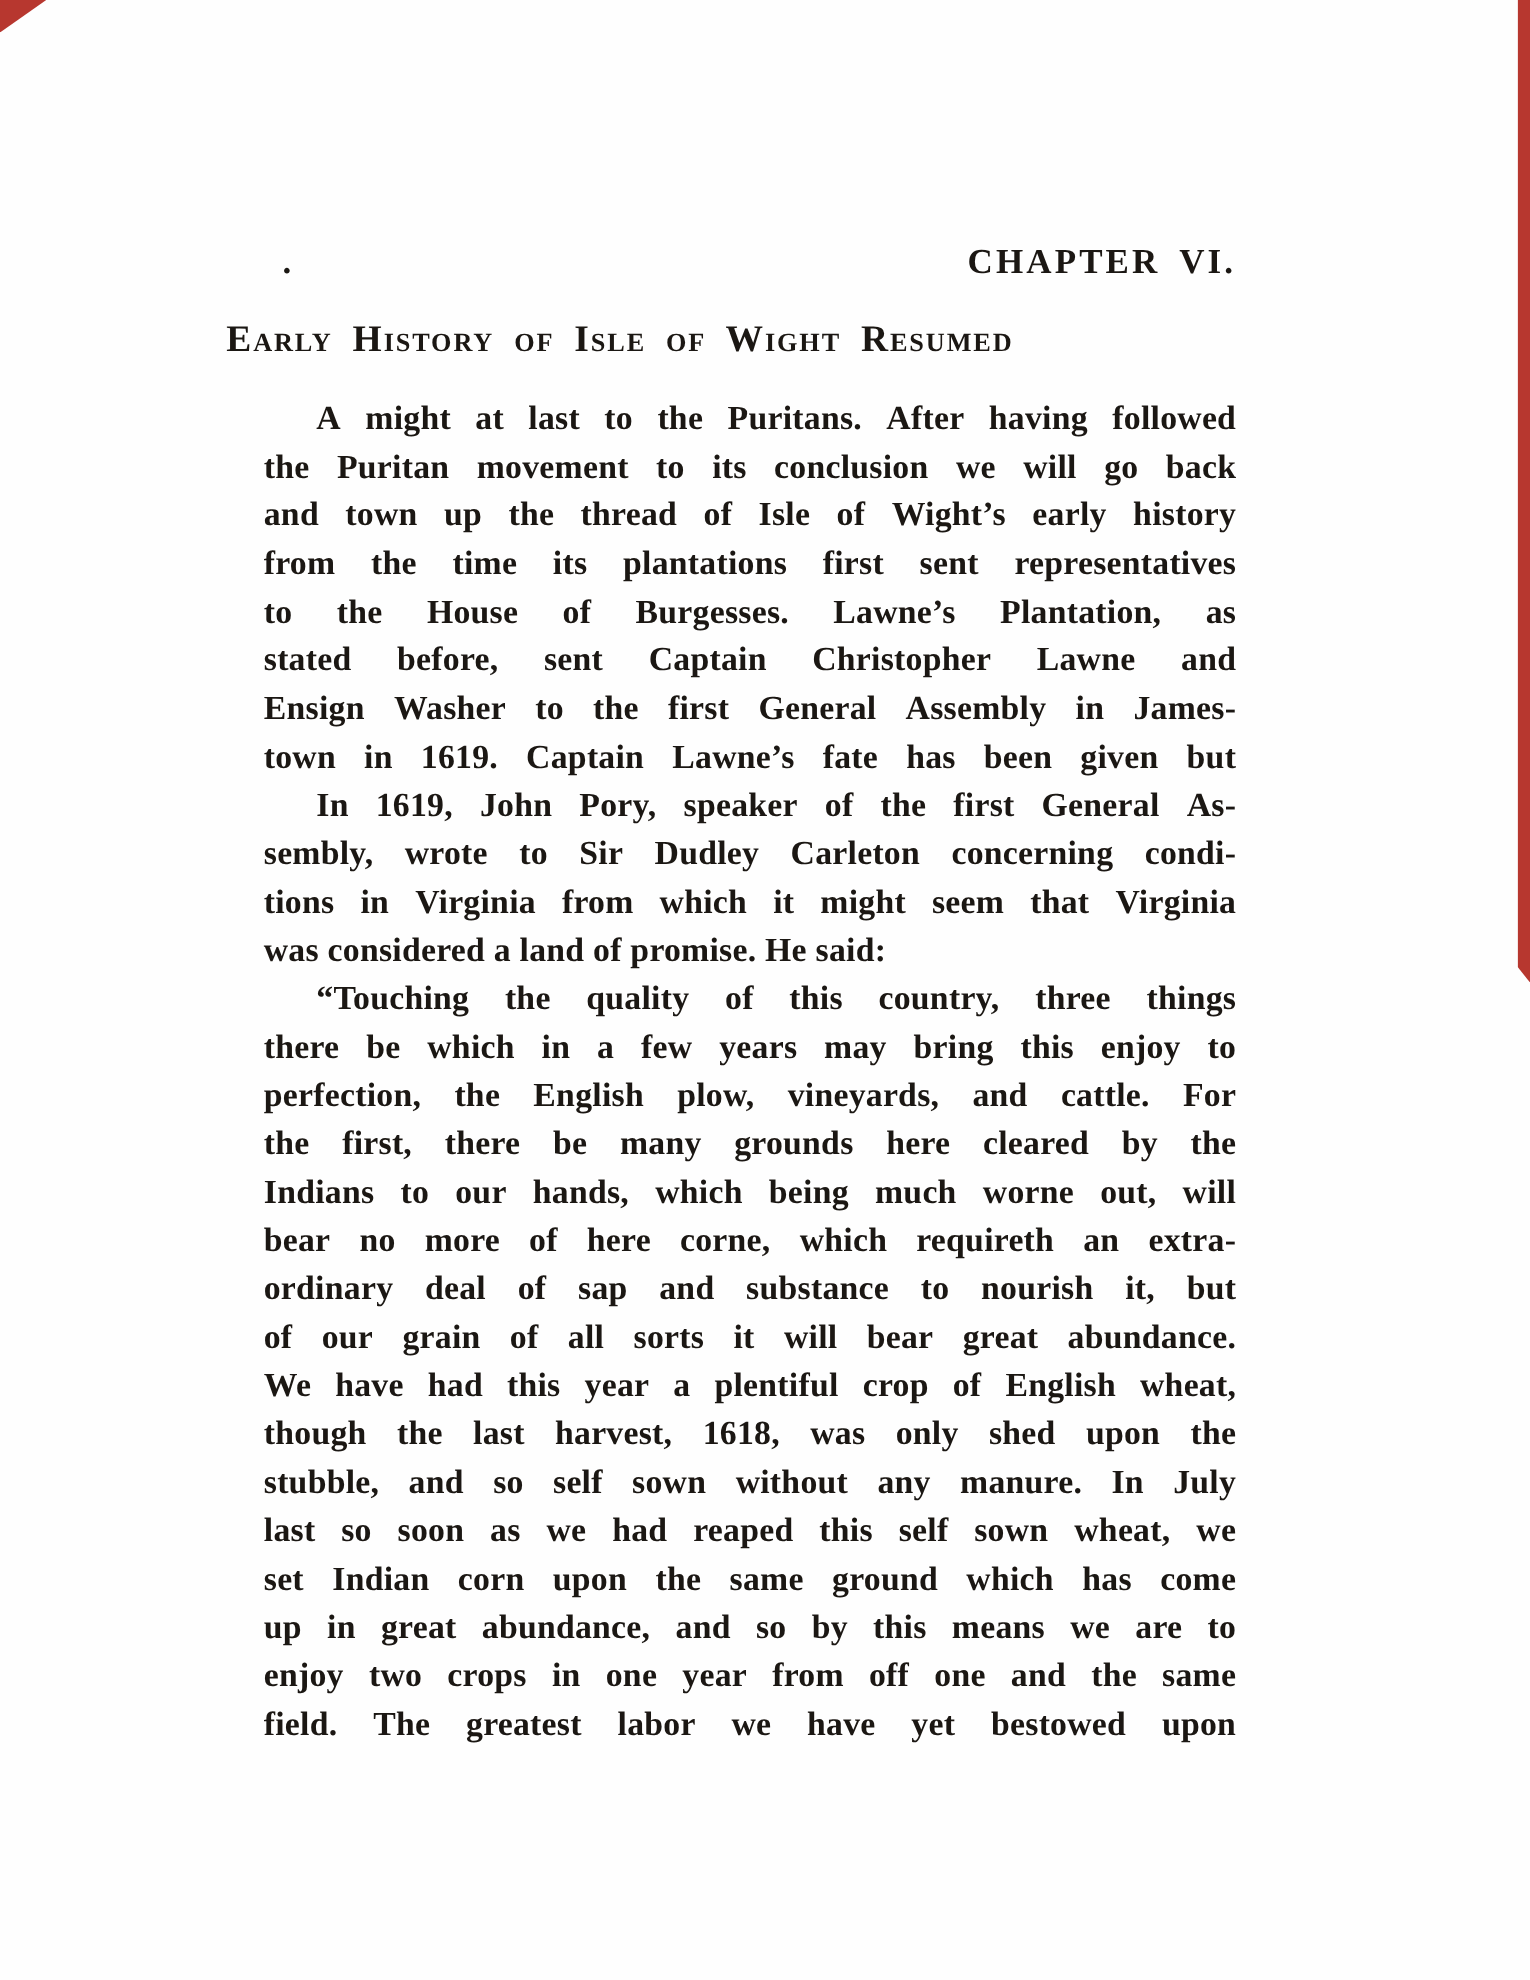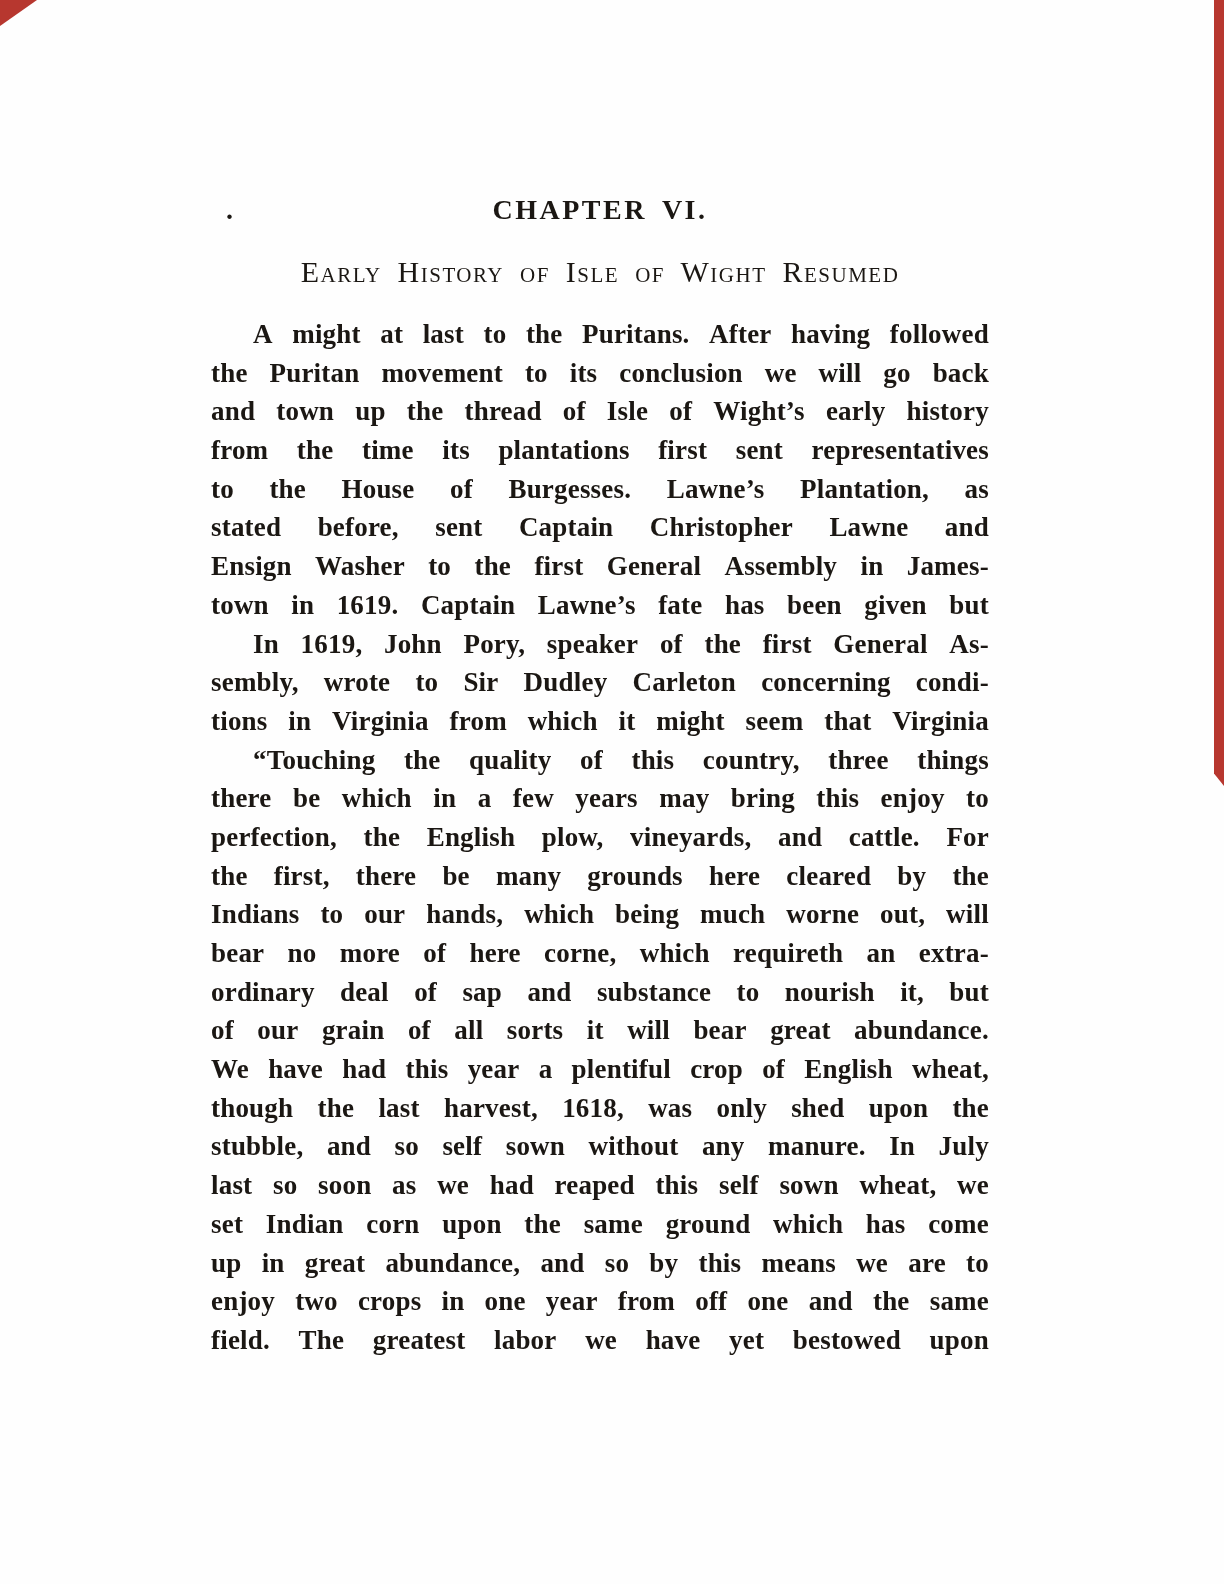--- a/index.html
+++ b/index.html
@@ -29,35 +29,35 @@
     left: 226px; top: 196px;
     font-size: 28px;
     font-weight: 700;
     line-height: 28px;
   }
   .chapter {
     position: absolute;
     left: 211px; top: 194px;
     width: 778px;
     margin: 0;
-    text-align: center;
+    text-align: right;
     font-size: 28px;
     font-weight: 700;
     letter-spacing: 2.5px;
     word-spacing: 6px;
   }
   .section {
     position: absolute;
     left: 181px; top: 255px;
     width: 838px;
     margin: 0;
-    text-align: center;
+    text-align: left;
     font-variant: small-caps;
     font-size: 30px;
-    font-weight: 400;
+    font-weight: 700;
     letter-spacing: 1.5px;
     word-spacing: 7px;
   }
   .bodytext {
     position: absolute;
     left: 211px; top: 315px;
     width: 778px;
     font-size: 27px;
     font-weight: 700;
     letter-spacing: 0.2px;
@@ -207,20 +207,21 @@
           <span>in</span>
           <span>Virginia</span>
           <span>from</span>
           <span>which</span>
           <span>it</span>
           <span>might</span>
           <span>seem</span>
           <span>that</span>
           <span>Virginia</span>
         </div>
+        <div class="line">was considered a land of promise.  He said:</div>
       </div>
       <div>
         <div class="line first jl">
           <span>“Touching</span>
           <span>the</span>
           <span>quality</span>
           <span>of</span>
           <span>this</span>
           <span>country,</span>
           <span>three</span>

